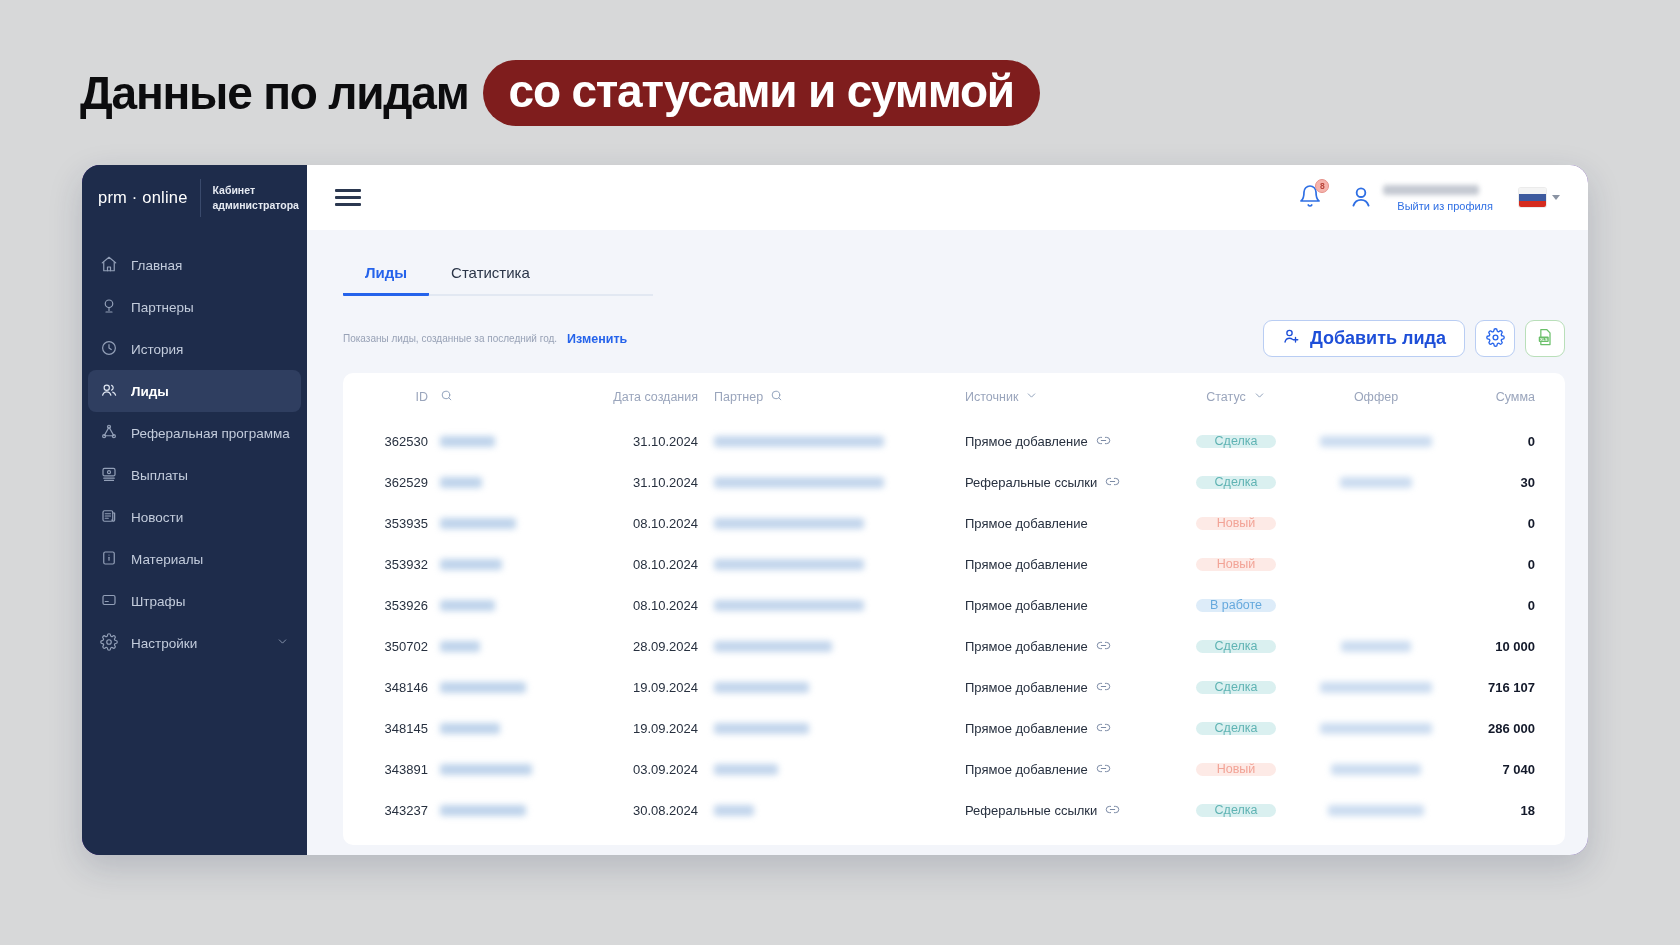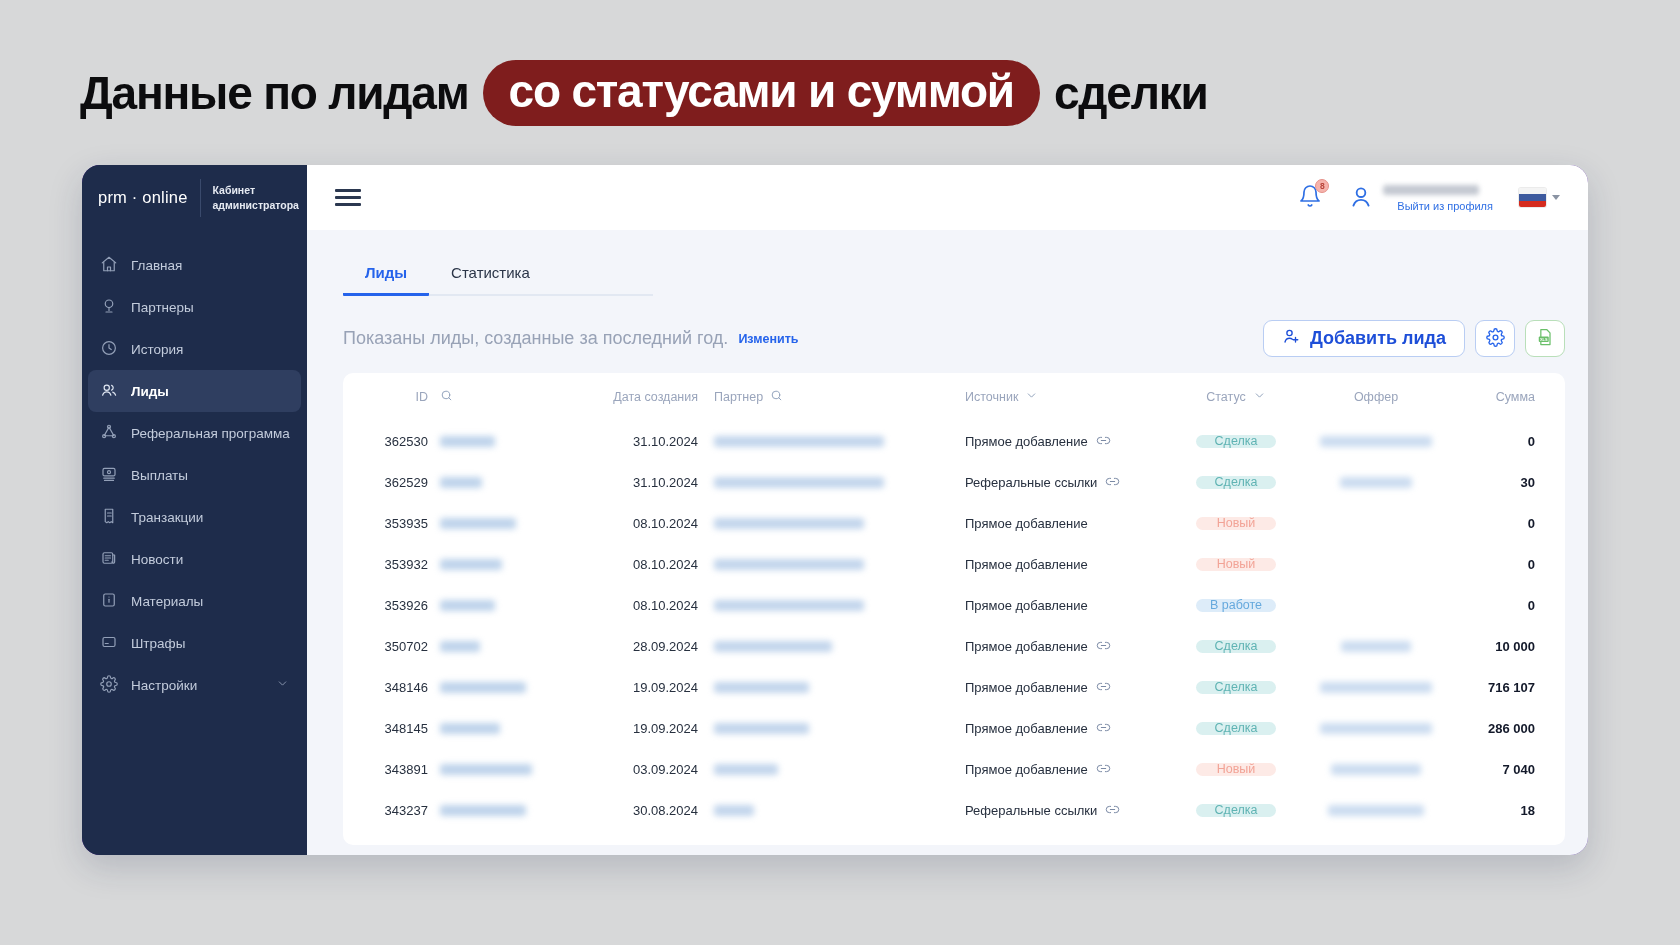--- a/index.html
+++ b/index.html
@@ -81,21 +81,21 @@
   
   .content { flex:1; background:#f3f5fa; padding:26px 23px 10px 36px;
     display:flex; flex-direction:column; min-height:0; }
   .tabs { display:flex; border-bottom:2px solid #e2e8f2; width:310px; }
   .tab { padding:8px 22px 12px; font-size:15px; color:#2b3548; cursor:pointer;
     margin-bottom:-2px; }
   .tab.active { color:#2563eb; font-weight:bold;
     border-bottom:3px solid #2563eb; border-radius:1px; }
 
   .filter-row { margin-top:24px; display:flex; align-items:center; }
-  .filter-text { font-size:18px; color:#98a2b6; }
+  .filter-text { font-size:10px; color:#98a2b6; }
   .filter-link { font-size:12.5px; color:#2563eb; font-weight:bold;
     margin-left:10px; cursor:pointer; }
   .action-btns { margin-left:auto; display:flex; gap:10px; }
   .btn { background:#fff; border:1px solid #b9cdf3; border-radius:9px;
     height:37px; display:flex; align-items:center; justify-content:center;
     cursor:pointer; }
   .btn svg { fill:none; stroke-linecap:round; stroke-linejoin:round; }
   .btn-add { padding:0 18px; gap:10px; font-size:18px; font-weight:bold; color:#1d4ed8; }
   .btn-add svg { width:18px; height:18px; stroke:#1d4ed8; stroke-width:1.8; }
   .btn-sq { width:40px; }
@@ -135,21 +135,20 @@
   .fl-prm { color:#2f6bdb; } .fl-dot { color:#1e2a50; margin-top:-6px; } .fl-online { color:#1e2a50; }
 </style>
 </head>
 <body>
 
 <div class="stage">
 
   <div class="headline">
     <span>Данные по лидам</span>
     <span class="pill">со статусами и суммой</span>
-    <span>сделки</span>
   </div>
 
   <div class="app">
 
     <aside class="sidebar">
       <div class="side-head">
         <span class="side-logo">prm · online</span>
         <span class="side-div"></span>
         <span class="side-sub">
           <span>Кабинет</span><br>
@@ -198,27 +197,20 @@
               </svg></span>
             <span>Реферальная программа</span>
           </div>
           <div class="menu-item">
             <span><svg viewBox="0 0 24 24">
                 <rect x="4" y="4.5" width="16" height="10" rx="2"></rect>
                 <circle cx="12" cy="9.5" r="2"></circle>
                 <path d="M5 17.5h14M6 20.5h12"></path>
               </svg></span>
             <span>Выплаты</span>
-          </div>
-          <div class="menu-item">
-            <span><svg viewBox="0 0 24 24">
-                <path d="M7 3h10v18l-2-1.5L13 21l-2-1.5L9 21l-2-1.5z"></path>
-                <path d="M10 8h5M10 12h5"></path>
-              </svg></span>
-            <span>Транзакции</span>
           </div>
           <div class="menu-item">
             <span><svg viewBox="0 0 24 24">
                 <rect x="4" y="5" width="13" height="14" rx="2"></rect>
                 <path d="M17 8h2.5v9a1.8 1.8 0 0 1-3.6 0"></path>
                 <path d="M7 9h7M7 12h7M7 15h4"></path>
               </svg></span>
             <span>Новости</span>
           </div>
           <div class="menu-item">

